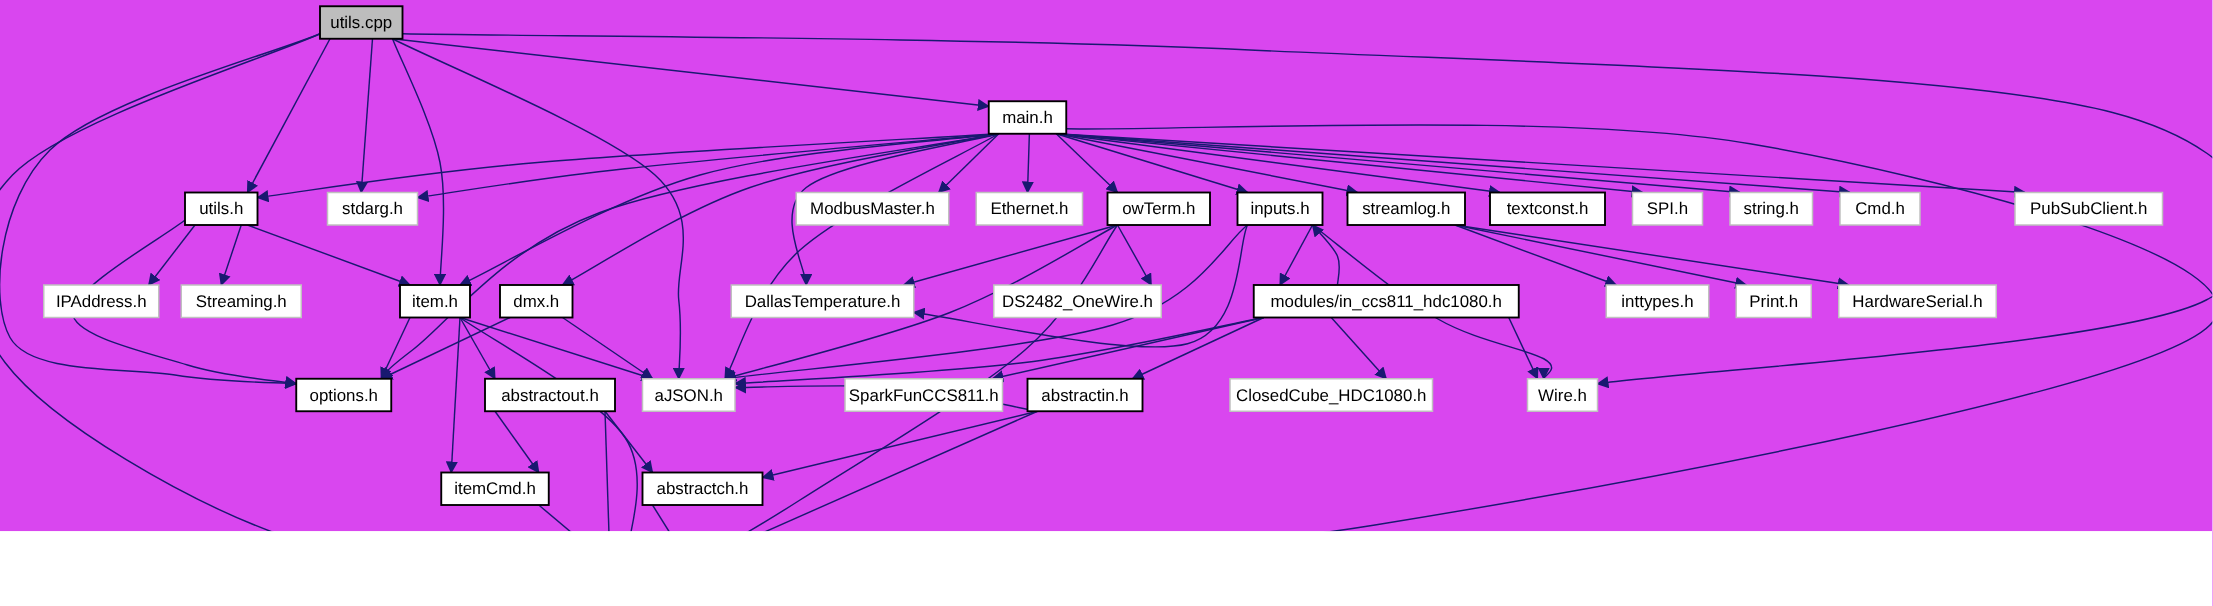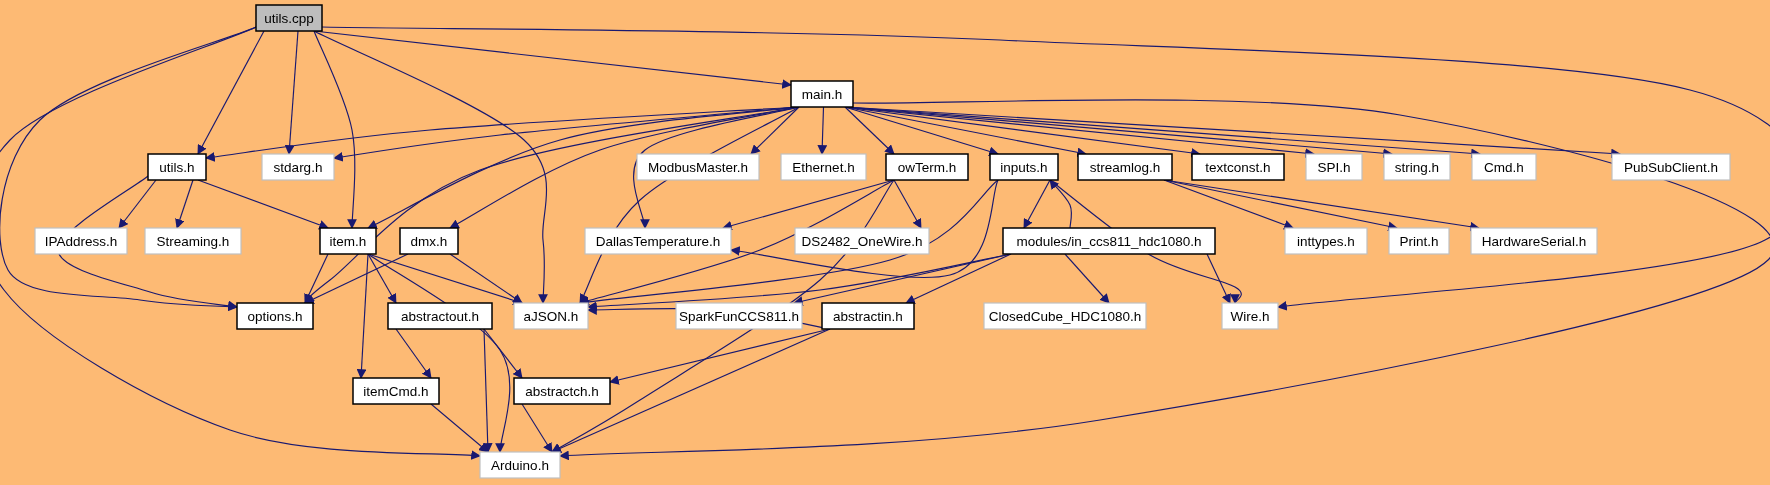--- a/index.html
+++ b/index.html
@@ -1,16 +1,16 @@
 <!DOCTYPE html>
 <html><head>
 <meta charset="utf-8">
 <style>
   html,body{margin:0;padding:0;background:#ffffff;}
-  .graph-wrap{position:relative;width:1770px;height:485px;background:#fdba74;overflow:hidden;}
+  .graph-wrap{position:relative;width:1770px;height:425px;background:#d946ef;overflow:hidden;}
   svg{display:block;}
   .node-label{
     font-family:"Liberation Sans","DejaVu Sans",sans-serif;
     font-size:13.5px;
     fill:#000000;
     text-anchor:middle;
     dominant-baseline:middle;
   }
   .edge-path{fill:none;}
 </style>

